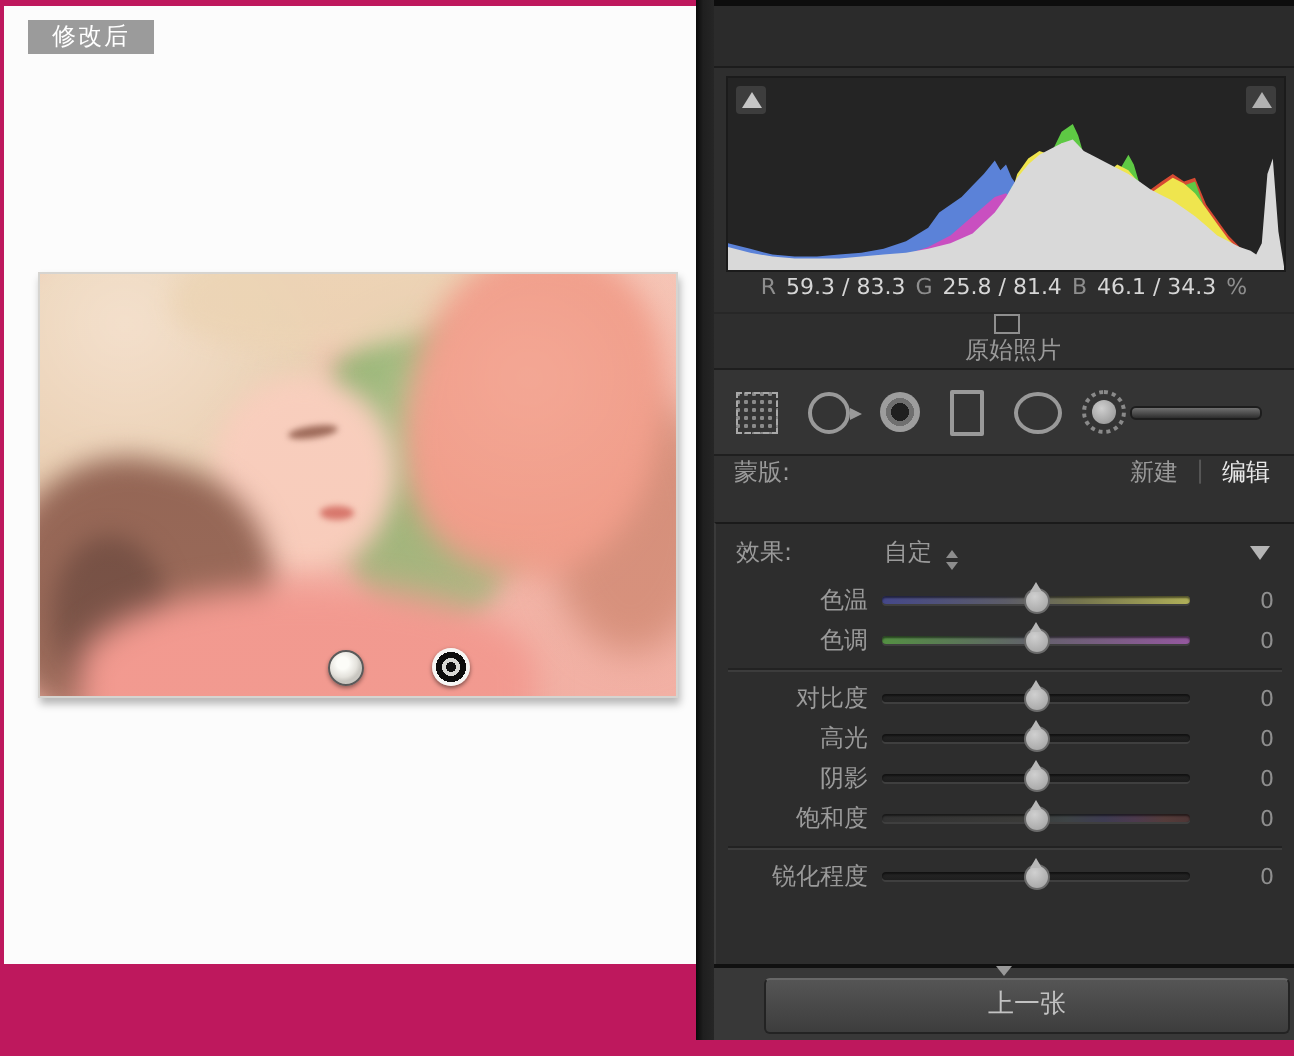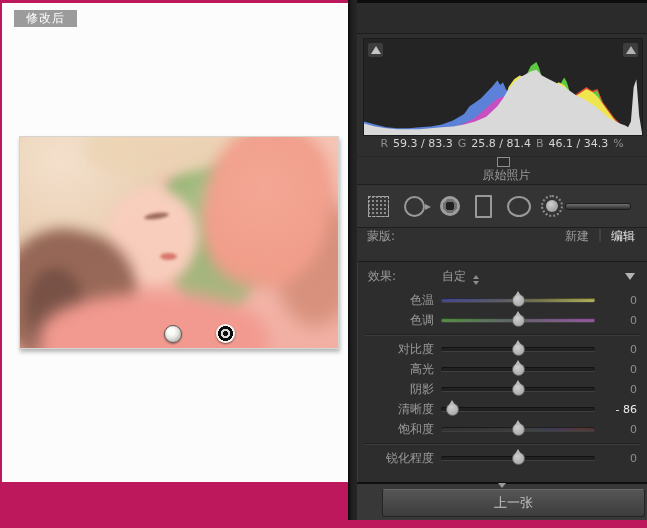--- a/index.html
+++ b/index.html
@@ -285,28 +285,20 @@
           </div>
           <div class="sl-row">
             <span class="sl-label">阴影</span>
             <div class="sl-trackwrap">
               <div class="sl-track track-plain"></div>
               <div class="sl-thumb" style="left: 50%;"></div>
             </div>
             <span class="sl-value">0</span>
           </div>
           <div class="sl-row">
-            <span class="sl-label">清晰度</span>
-            <div class="sl-trackwrap">
-              <div class="sl-track track-plain"></div>
-              <div class="sl-thumb" style="left: 7%;"></div>
-            </div>
-            <span class="sl-value changed">- 86</span>
-          </div>
-          <div class="sl-row">
             <span class="sl-label">饱和度</span>
             <div class="sl-trackwrap">
               <div class="sl-track track-sat"></div>
               <div class="sl-thumb" style="left: 50%;"></div>
             </div>
             <span class="sl-value">0</span>
           </div>
           <div class="sl-divider"></div>
           <div class="sl-row">
             <span class="sl-label">锐化程度</span>

